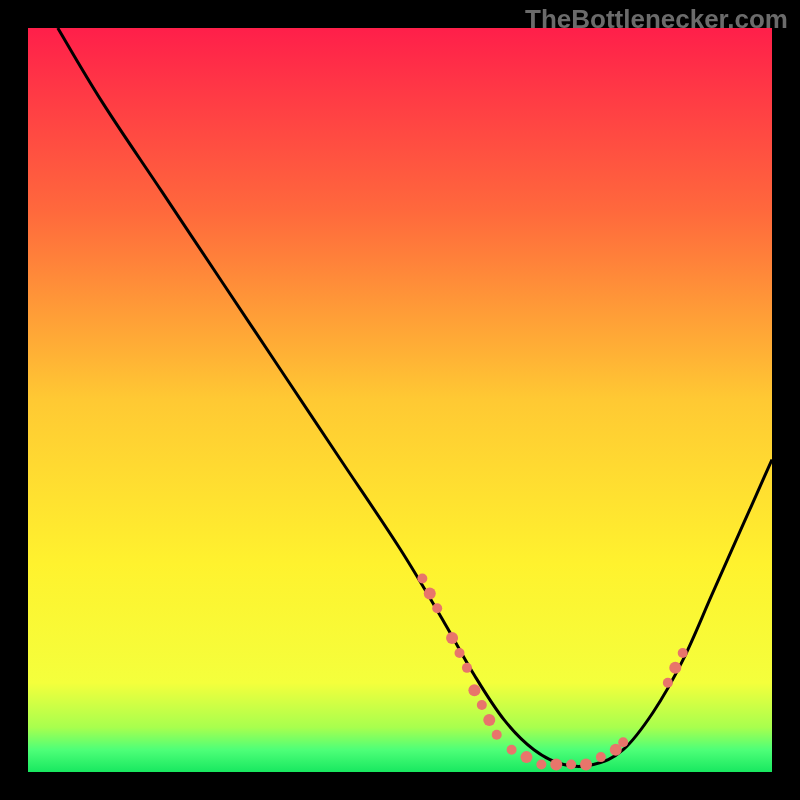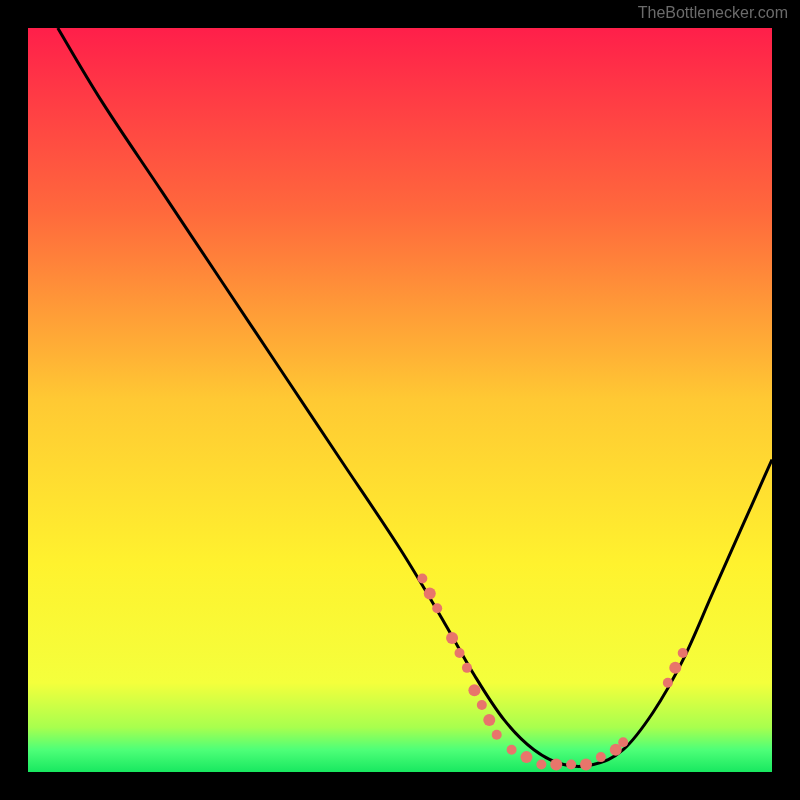--- a/index.html
+++ b/index.html
@@ -1,17 +1,17 @@
 <!DOCTYPE html>
 <html><head>
   <meta charset="utf-8">
   <style>
     * { margin: 0; padding: 0; box-sizing: border-box; }
     body { background: #000; width: 800px; height: 800px; position: relative; font-family: Arial, sans-serif; }
-    .attribution { position: absolute; top: 4px; right: 12px; color: #6b6b6b; font-size: 16px; font-weight: 400; }
+    .attribution { position: absolute; top: 4px; right: 12px; color: #6b6b6b; font-size: 26px; font-weight: 700; }
     .chart-frame { position: absolute; top: 28px; left: 28px; width: 744px; height: 744px; background: #000; }
     .gradient-area { position: absolute; top: 0; left: 0; width: 100%; height: 100%; }
     .curve-layer { position: absolute; top: 0; left: 0; width: 100%; height: 100%; }
     .points-layer { position: absolute; top: 0; left: 0; width: 100%; height: 100%; }
   </style>
 </head>
 <body>
 
 <div class="attribution">TheBottlenecker.com</div>
 

